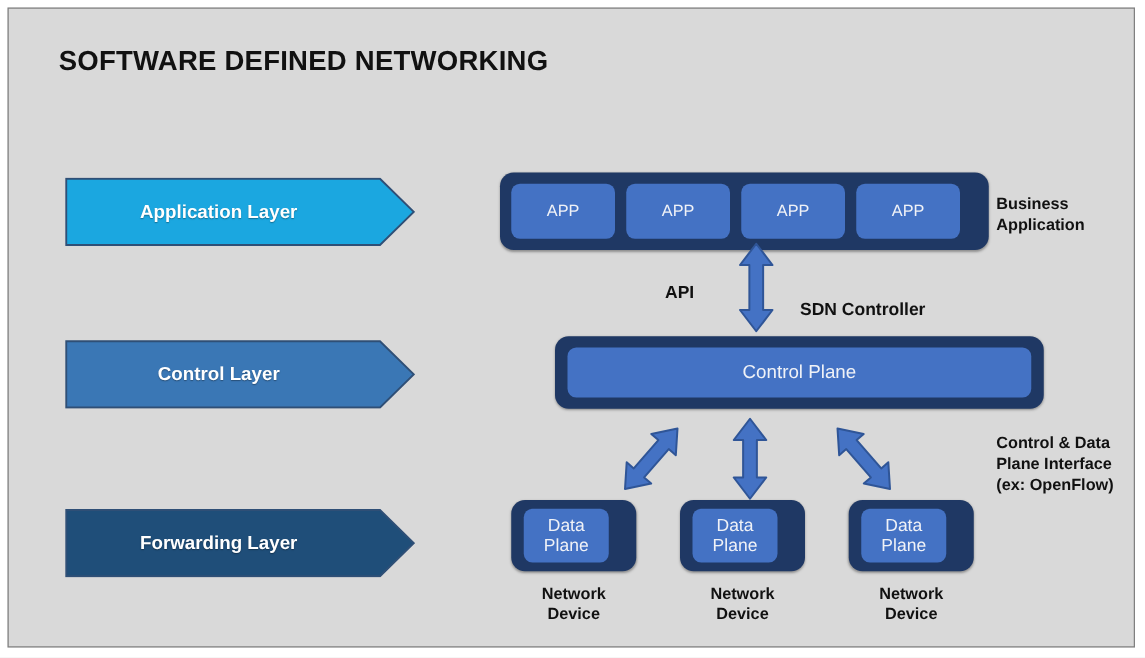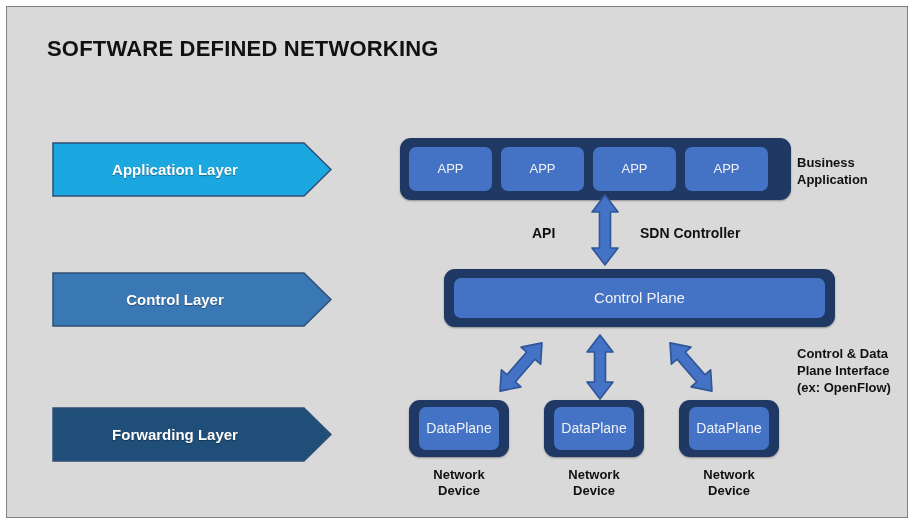--- a/index.html
+++ b/index.html
@@ -129,23 +129,23 @@
     top: 393px;
     width: 100px;
     height: 57px;
   }
   #dp-container-0 { left: 402px; }
   #dp-container-1 { left: 537px; }
   #dp-container-2 { left: 672px; }
   .dp-inner {
     left: 10px;
     top: 7px;
-    width: 80px;
+    width: 68px;
     height: 43px;
-    flex-direction: row;
+    flex-direction: column;
     font-size: 14px;
   }
 
   
   .device-label {
     position: absolute;
     top: 460px;
     width: 120px;
     text-align: center;
     font-size: 13px;
@@ -159,21 +159,21 @@
 
   
   .mid-label {
     position: absolute;
     font-size: 14px;
     font-weight: bold;
     color: #111111;
     white-space: nowrap;
   }
   #label-api { left: 525px; top: 218px; }
-  #label-sdn-controller { left: 633px; top: 218px; }
+  #label-sdn-controller { left: 633px; top: 232px; }
 
   
   .right-label {
     position: absolute;
     left: 790px;
     font-size: 13px;
     font-weight: bold;
     color: #111111;
     line-height: 1.3;
     white-space: nowrap;

